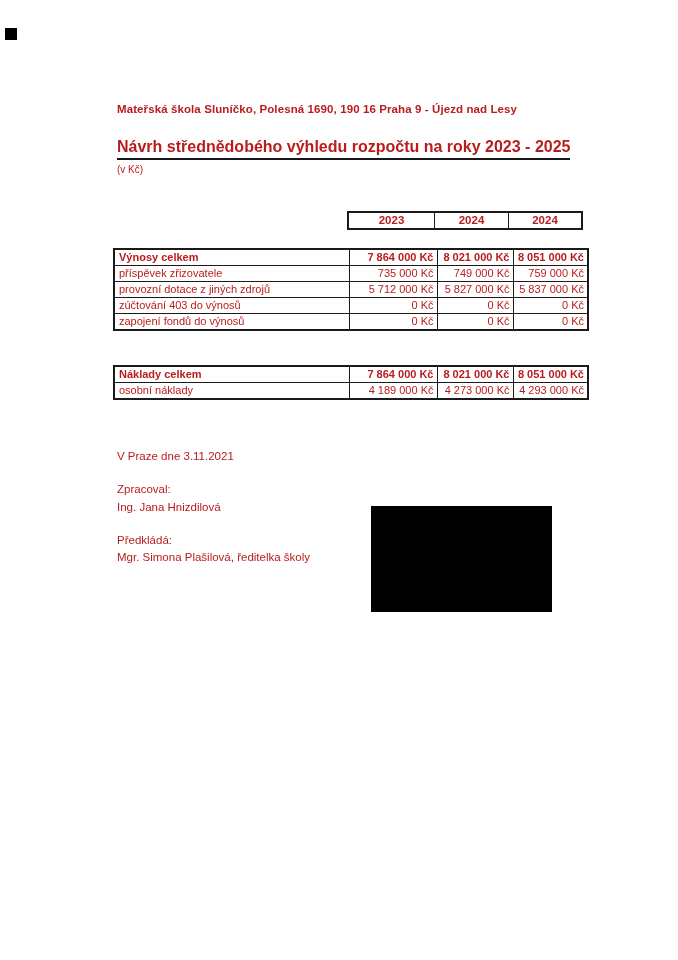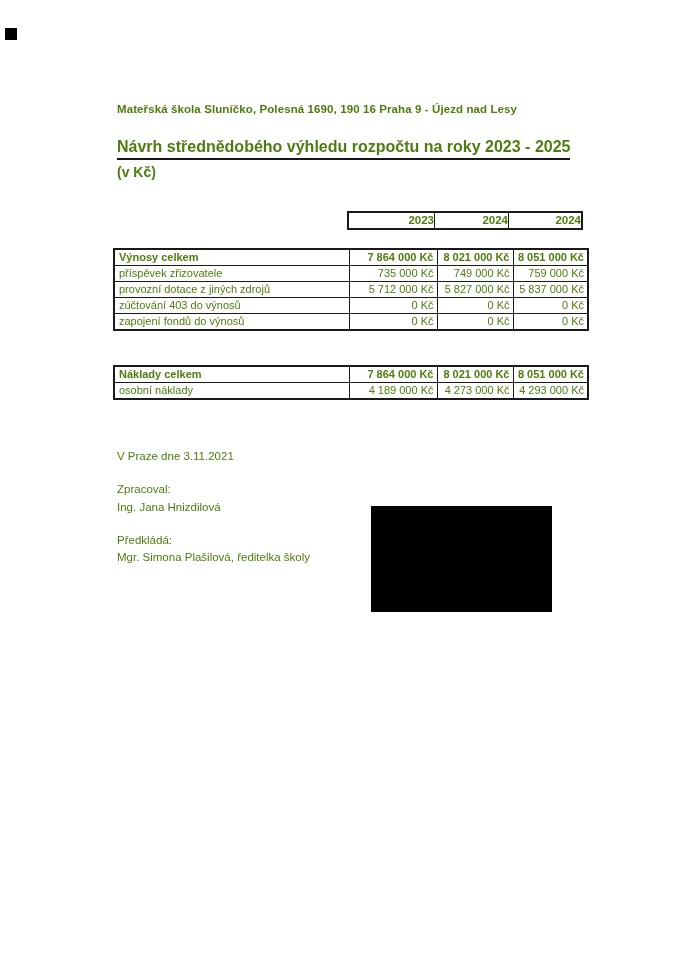--- a/index.html
+++ b/index.html
@@ -1,47 +1,46 @@
 <!DOCTYPE html>
 <html><head>
 <meta charset="utf-8">
 <style>
   html,body{margin:0;padding:0;background:#e8e8e8;}
   .page{
     position:relative;
     width:678px;height:960px;
     background:#ffffff;
     font-family:"Liberation Sans","DejaVu Sans",sans-serif;
-    color:#4d7c0f;
+    color:#b91c1c;
     overflow:hidden;
     margin:0 auto;
   }
   .corner-mark{
     position:absolute;left:5px;top:28px;width:12px;height:12px;background:#000;
   }
   .header-line{
     position:absolute;left:117px;top:103px;
     font-size:11.5px;font-weight:bold;letter-spacing:.1px;white-space:nowrap;
   }
   .doc-title{
     position:absolute;left:117px;top:138px;
     font-size:16px;font-weight:bold;white-space:nowrap;
     border-bottom:2px solid #151515;padding-bottom:2px;
   }
   .subtitle{
     position:absolute;left:117px;top:164px;
-    font-size:14px;
-    font-weight:bold;
+    font-size:10px;
   }
   .year-header{
     position:absolute;left:347px;top:211px;
     display:flex;border:2px solid #1a1a1a;background:#fff;
   }
   .year-cell{
-    height:15px;line-height:15px;text-align:right;
+    height:15px;line-height:15px;text-align:center;
     font-size:11.5px;font-weight:bold;
     border-left:1px solid #1a1a1a;
   }
   .year-cell:first-child{border-left:none;width:85px;}
   .year-cell:nth-child(2){width:73px;}
   .year-cell:nth-child(3){width:72px;}
   .doc-table{
     position:absolute;left:113px;
     border-collapse:collapse;table-layout:fixed;
     background:#fff;

